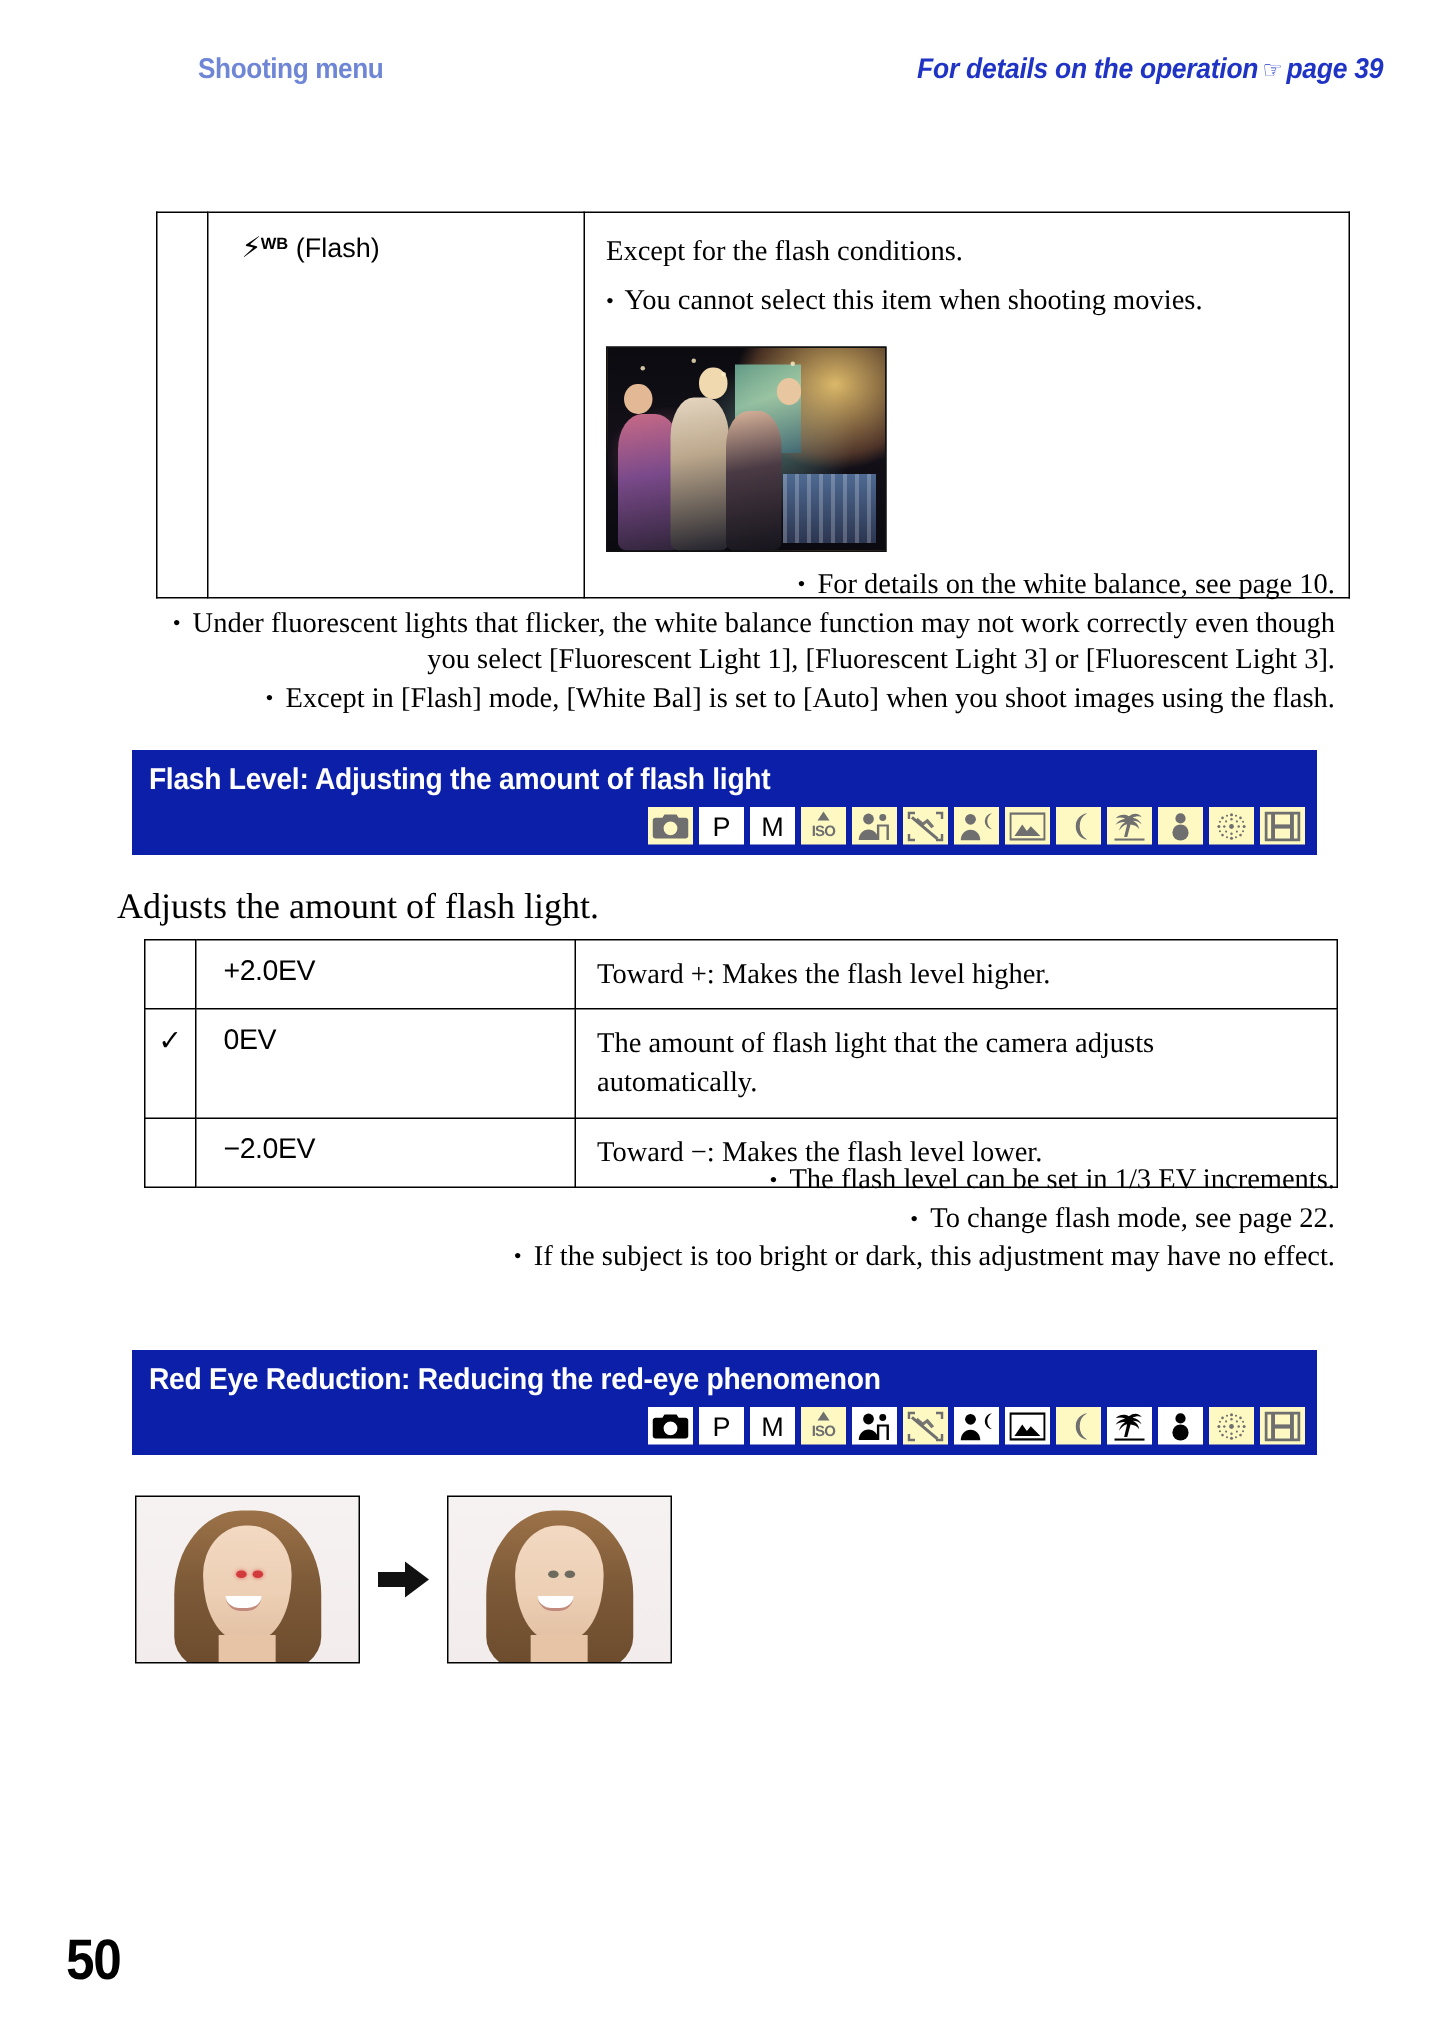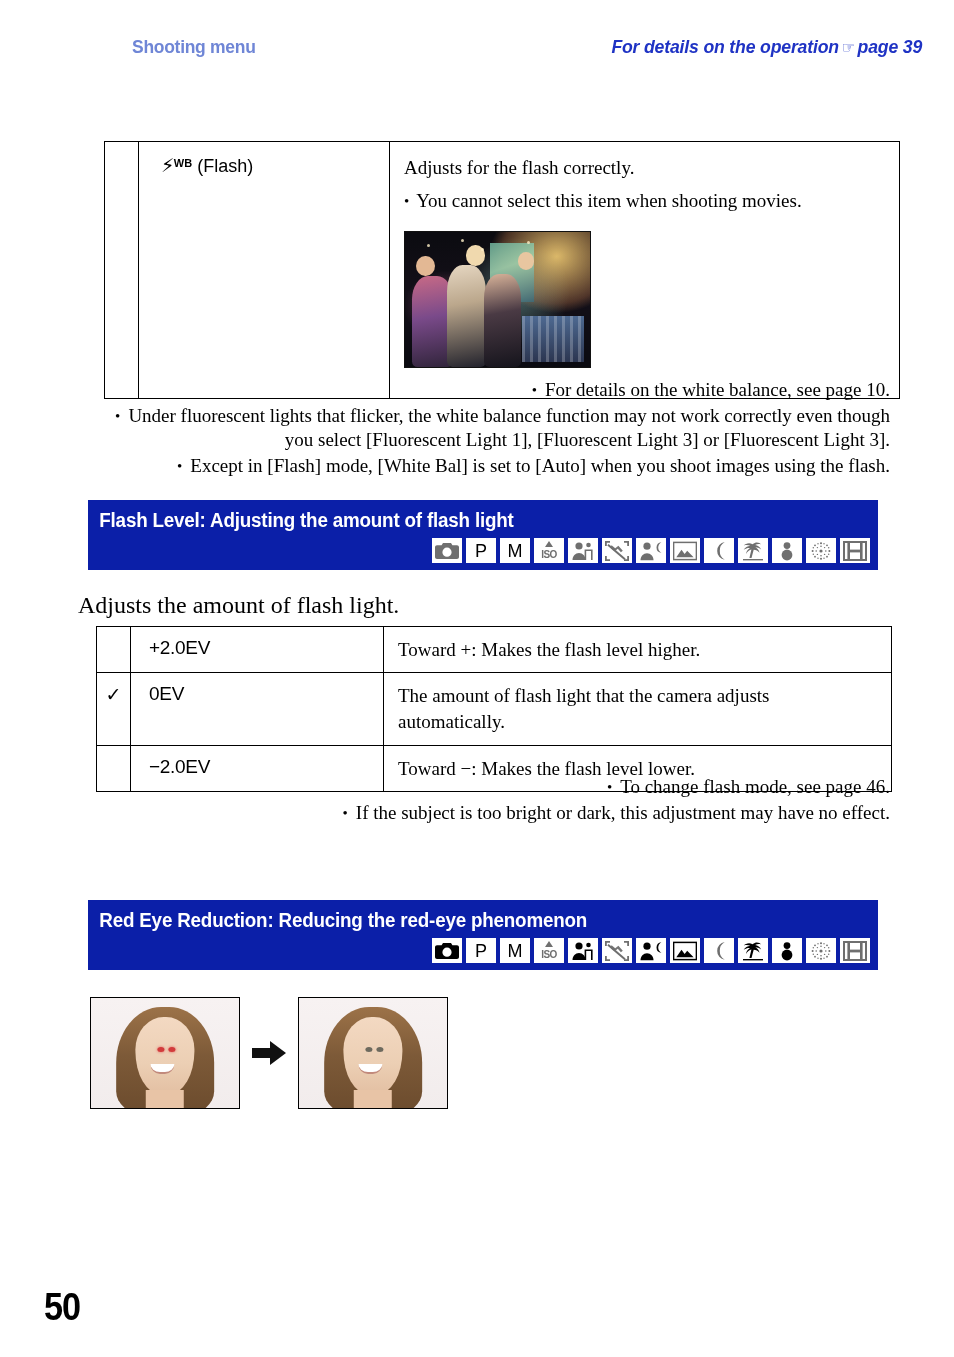--- a/index.html
+++ b/index.html
@@ -240,21 +240,21 @@
   }
   .mode-row {
     display: flex;
     justify-content: flex-end;
     gap: 4px;
     padding: 0 8px 7px 0;
   }
   .mode {
     width: 30px;
     height: 25px;
-    background: #ffffff;
+    background: #fef9c3;
     color: #6f6f6f;
     display: flex;
     align-items: center;
     justify-content: center;
     position: relative;
     overflow: hidden;
     font-family: "Liberation Sans", sans-serif;
   }
   .mode.on { background: #ffffff; color: #000000; }
   .mode .gl { display: block; line-height: 1; }
@@ -416,21 +416,21 @@
       <tr>
     <td class="cell-check"></td>
     <td class="cell-term">
       <div class="term-inner">
         <span class="flashwb">⚡<sup>WB</sup></span>
         <span>(Flash)</span>
       </div>
     </td>
     <td class="cell-desc">
       <div class="desc-inner">
-        <p class="lead">Adjusts for the flash correctly.</p>
+        <p class="lead">Except for the flash conditions.</p>
         <p class="bul">You cannot select this item when shooting movies.</p>
         <div class="photo-night">
           <div class="pn-screen"></div>
           <div class="pn-stall"></div>
           <div class="pn-figs">
             <div class="pn-f pn-f1"></div>
             <div class="pn-f pn-f2"></div>
             <div class="pn-f pn-f3"></div>
           </div>
           <div class="pn-head pn-h1"></div>
@@ -587,21 +587,22 @@
       <div class="lv-term">−2.0EV</div>
     </td>
     <td class="cell-desc">
       <div class="lv-desc">Toward −: Makes the flash level lower.</div>
     </td>
   </tr>
 </tbody>
   </table>
 
 <div class="notes" id="notes-flashlevel">
-  <p class="n">To change flash mode, see page 46.</p>
+  <p class="n">The flash level can be set in 1/3 EV increments.</p>
+  <p class="n">To change flash mode, see page 22.</p>
   <p class="n">If the subject is too bright or dark, this adjustment may have no effect.</p>
 </div>
 
 <div class="banner" id="banner-red-eye" style="top:900px">
   <div class="banner-title">Red Eye Reduction: Reducing the red-eye phenomenon</div>
   <div class="mode-row" id="modes-red-eye">
       <div class="mode on">
         <svg class="svgicon" viewBox="0 0 24 18">
           <path d="M8 1h8l1.4 2.2H22c1.1 0 2 .9 2 2V15c0 1.1-.9 2-2 2H2c-1.1 0-2-.9-2-2V5.2c0-1.1.9-2 2-2h4.6L8 1zm4 4.6a4.6 4.6 0 100 9.2 4.6 4.6 0 000-9.2z"></path>
         </svg>

